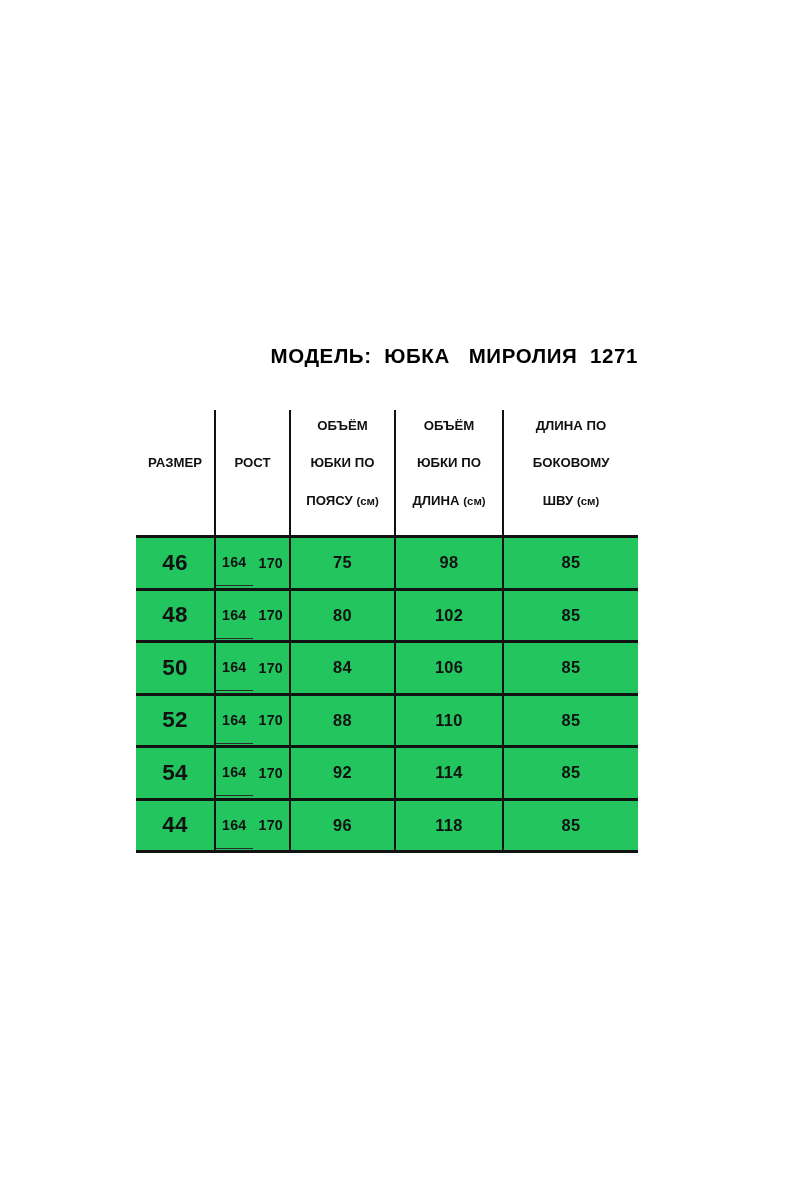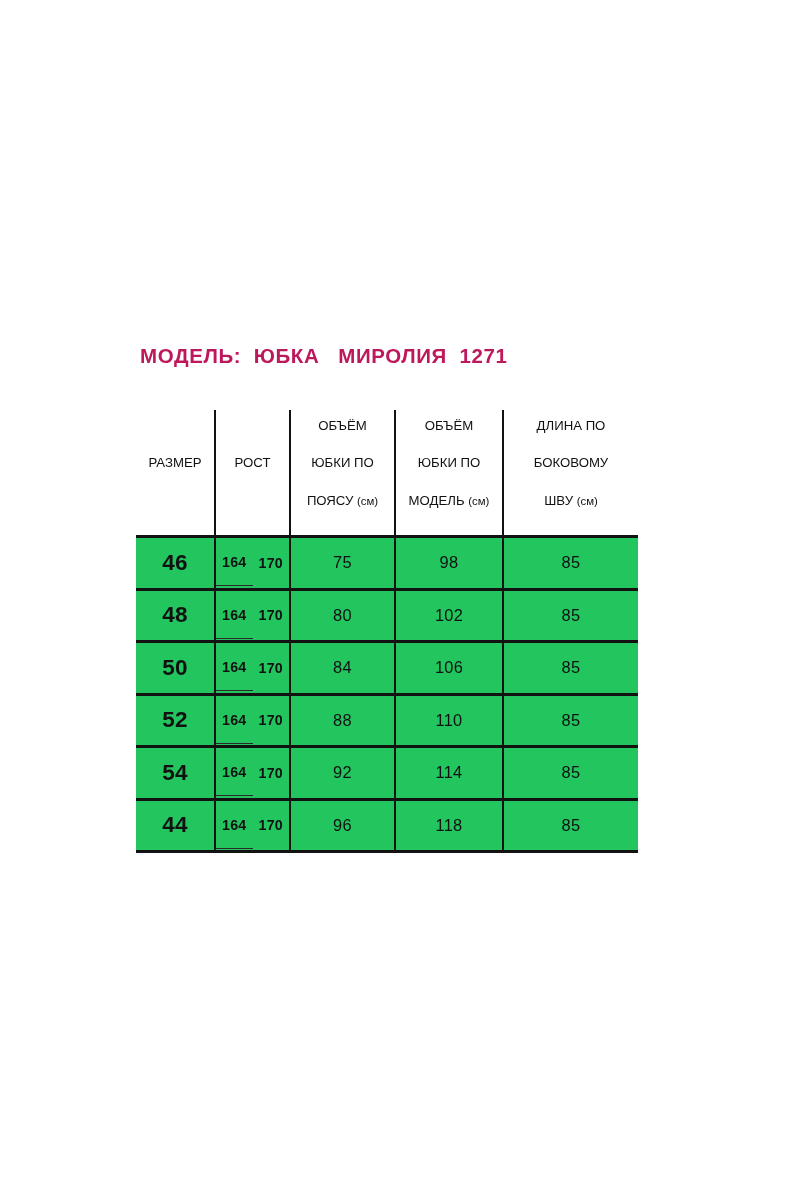--- a/index.html
+++ b/index.html
@@ -22,23 +22,23 @@
     left: 136px;
     top: 344px;
     width: 502px;
   }
 
   
   .title {
     font-size: 20.5px;
     font-weight: bold;
     letter-spacing: 0.6px;
-    text-align: left;
+    text-align: right;
     white-space: pre;
-    color: #be185d;
+    color: #000000;
     margin: 0 0 30px 0;
     padding-left: 4px;
   }
 
   
   table.size-table {
     border-collapse: collapse;
     table-layout: fixed;
     width: 502px;
     color: #111111;
@@ -46,21 +46,21 @@
 
   table.size-table col.c-size   { width: 79px; }
   table.size-table col.c-height { width: 75px; }
   table.size-table col.c-waist  { width: 105px; }
   table.size-table col.c-hips   { width: 108px; }
   table.size-table col.c-length { width: 135px; }
 
   
   thead th {
     font-size: 13.2px;
-    font-weight: normal;
+    font-weight: bold;
     line-height: 1.42;
     text-align: center;
     vertical-align: middle;
     padding: 0 2px 6px 2px;
     height: 88px;
     border-bottom: 3px solid #121212;
     border-right: 2px solid #121212;
     background: #ffffff;
     white-space: pre-line;
   }
@@ -100,21 +100,21 @@
     font-size: 14.2px;
     font-weight: bold;
     letter-spacing: 0.2px;
   }
   .height-stack > div.top {
     border-bottom: 1.6px solid #2b2b2b;
   }
 
   td.value-cell {
     font-size: 16.4px;
-    font-weight: normal;
+    font-weight: bold;
     letter-spacing: 0.3px;
   }
 
   
   .hdr-cap {
     position: absolute;
     left: 136px;
     top: 398px;
     width: 504px;
     height: 12px;
@@ -147,21 +147,21 @@
           <span class="line">РОСТ</span>
         </th>
         <th>
           <span class="line">ОБЪЁМ</span>
           <span class="line">ЮБКИ  ПО</span>
           <span class="line"><span>ПОЯСУ</span> <span class="unit">(см)</span></span>
         </th>
         <th>
           <span class="line">ОБЪЁМ</span>
           <span class="line">ЮБКИ ПО</span>
-          <span class="line"><span>МОДЕЛЬ</span> <span class="unit">(см)</span></span>
+          <span class="line"><span>ДЛИНА</span> <span class="unit">(см)</span></span>
         </th>
         <th class="last">
           <span class="line">ДЛИНА ПО</span>
           <span class="line">БОКОВОМУ</span>
           <span class="line"><span>ШВУ</span> <span class="unit">(см)</span></span>
         </th>
       </tr>
     </thead>
 
     <tbody>

